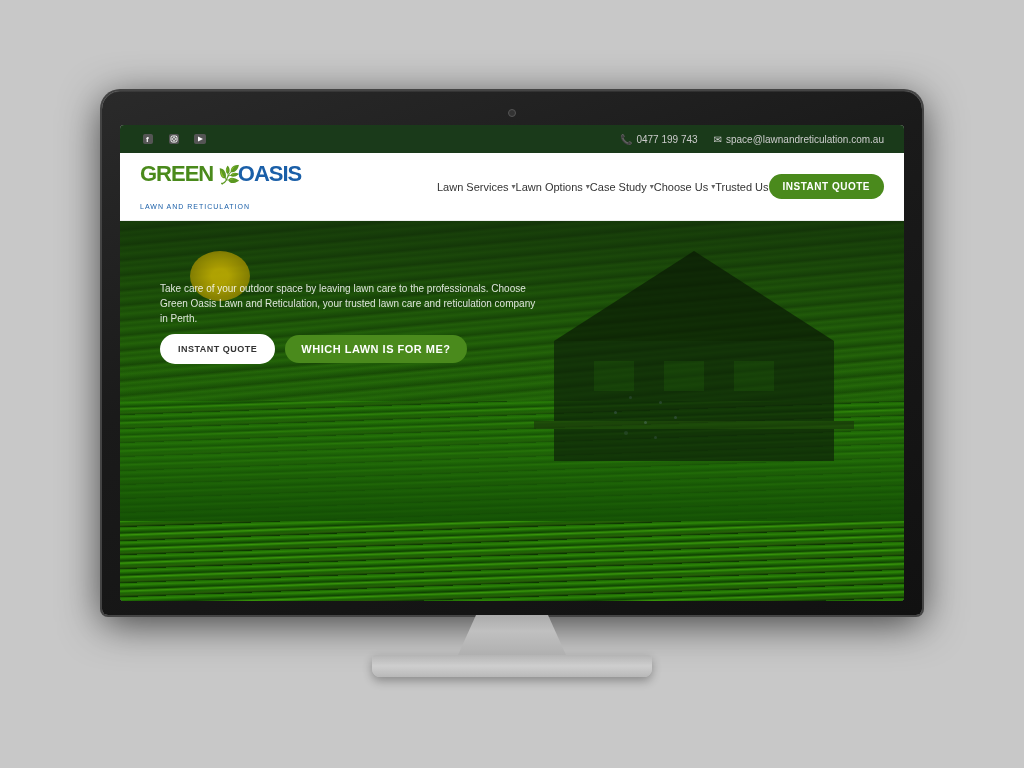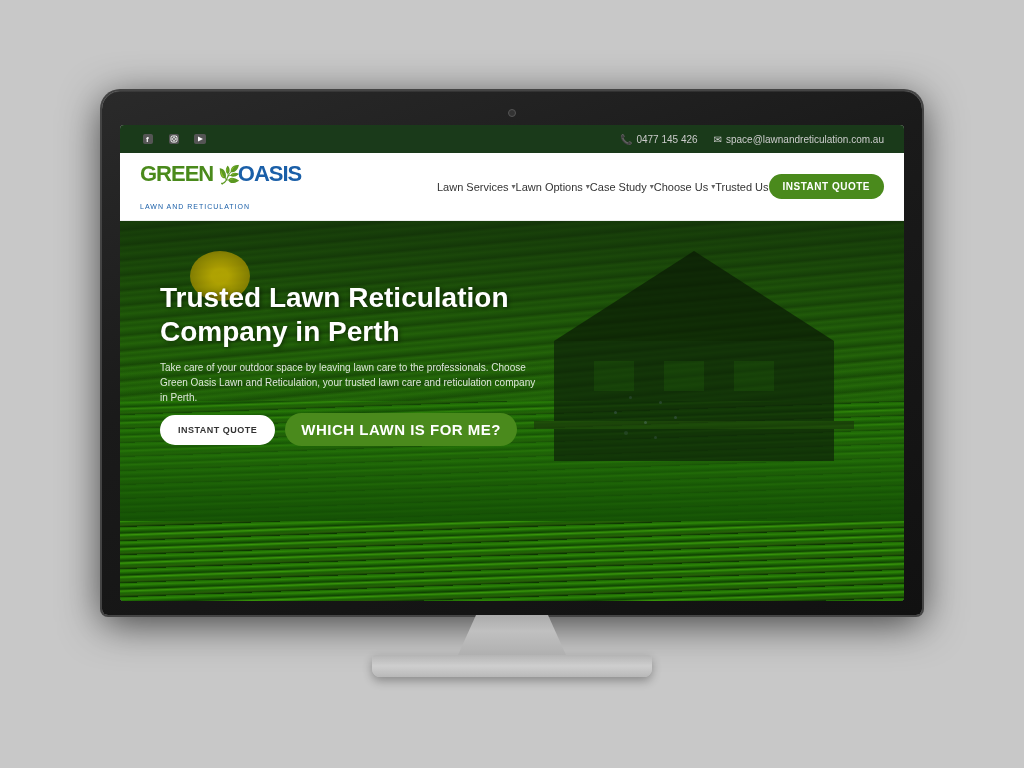--- a/index.html
+++ b/index.html
@@ -279,21 +279,21 @@
       cursor: pointer;
       letter-spacing: 0.5px;
     }
 
     .btn-hero-lawn {
       background: #4a8a1c;
       color: #fff;
       border: none;
       border-radius: 20px;
       padding: 8px 16px;
-      font-size: 15px;
+      font-size: 11px;
       font-weight: 700;
       cursor: pointer;
       letter-spacing: 0.5px;
     }
 
     
     .water-drops {
       position: absolute;
       right: 200px;
       bottom: 150px;
@@ -336,21 +336,21 @@
           <div class="social-icon">
             <svg width="12" height="10" viewBox="0 0 12 10">
               <rect width="12" height="10" rx="2" fill="#555"></rect>
               <polygon points="4,2.5 9,5 4,7.5" fill="white"></polygon>
             </svg>
           </div>
         </div>
         <div class="topbar-right">
           <div class="topbar-contact">
             <span>📞</span>
-            <span>0477 145 426</span>
+            <span>0477 199 743</span>
           </div>
           <div class="topbar-contact">
             <span>✉</span>
             <span>space@lawnandreticulation.com.au</span>
           </div>
         </div>
       </div>
 
       <div class="site-navbar">
         <div class="logo-area">
@@ -412,24 +412,20 @@
           <div class="drop" style="left:10px;top:20px;opacity:0.8;"></div>
           <div class="drop" style="left:25px;top:5px;opacity:0.6;"></div>
           <div class="drop" style="left:40px;top:30px;opacity:0.9;"></div>
           <div class="drop" style="left:55px;top:10px;opacity:0.7;"></div>
           <div class="drop" style="left:70px;top:25px;opacity:0.8;"></div>
           <div class="drop" style="left:20px;top:40px;width:4px;height:4px;opacity:0.5;"></div>
           <div class="drop" style="left:50px;top:45px;opacity:0.6;"></div>
         </div>
 
         <div class="hero-content">
-          <h1 class="hero-title">
-            <span>Trusted Lawn Reticulation</span><br>
-            <span>Company in Perth</span>
-          </h1>
           <p class="hero-desc">Take care of your outdoor space by leaving lawn care to the professionals. Choose Green Oasis Lawn and Reticulation, your trusted lawn care and reticulation company in Perth.</p>
           <div class="hero-buttons">
             <button class="btn-hero-quote">INSTANT QUOTE</button>
             <button class="btn-hero-lawn">WHICH LAWN IS FOR ME?</button>
           </div>
         </div>
       </div>
 
     </div>
   </div>

